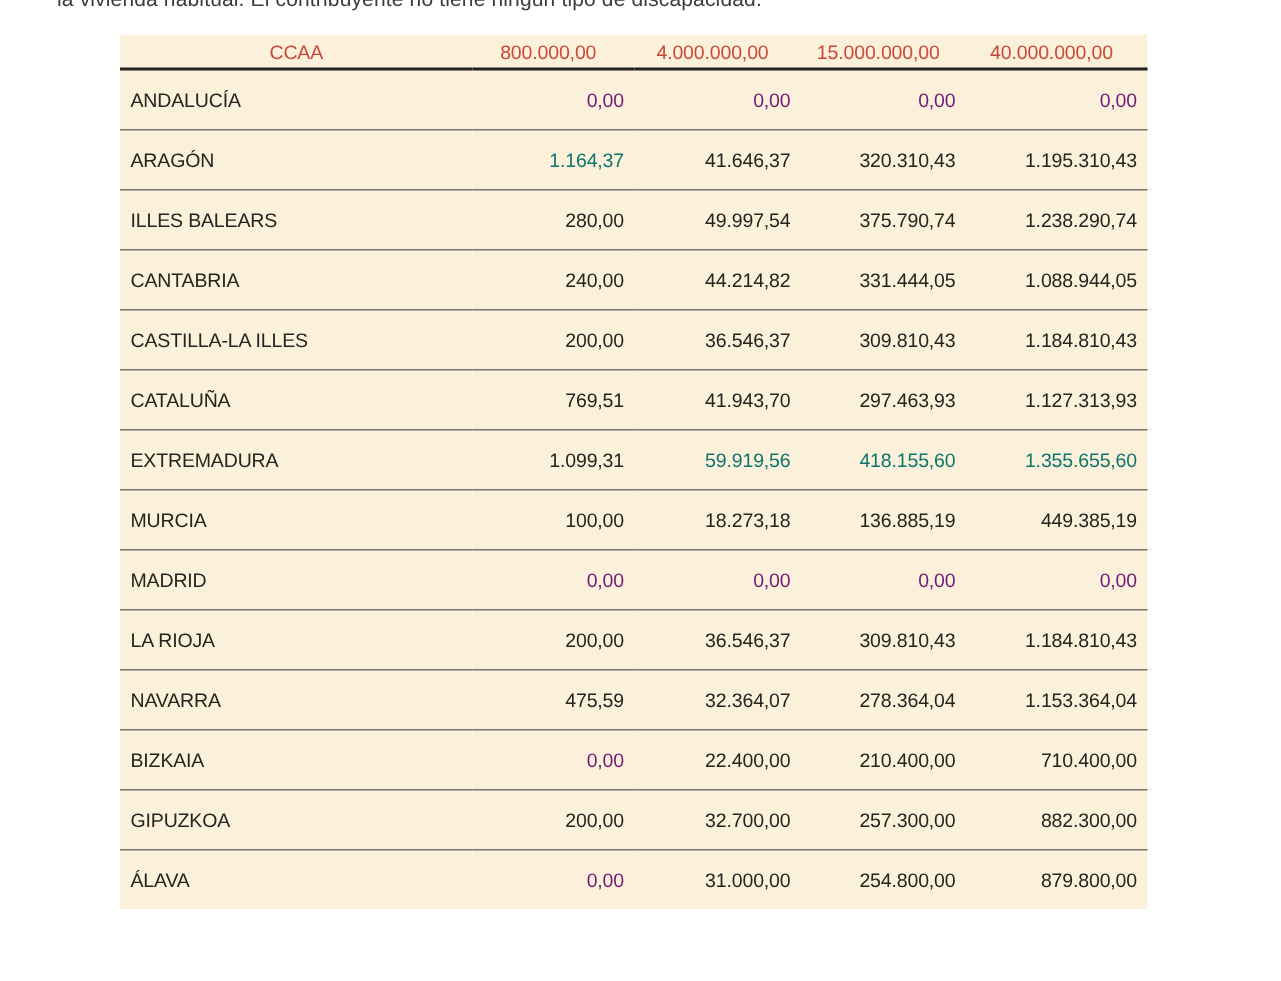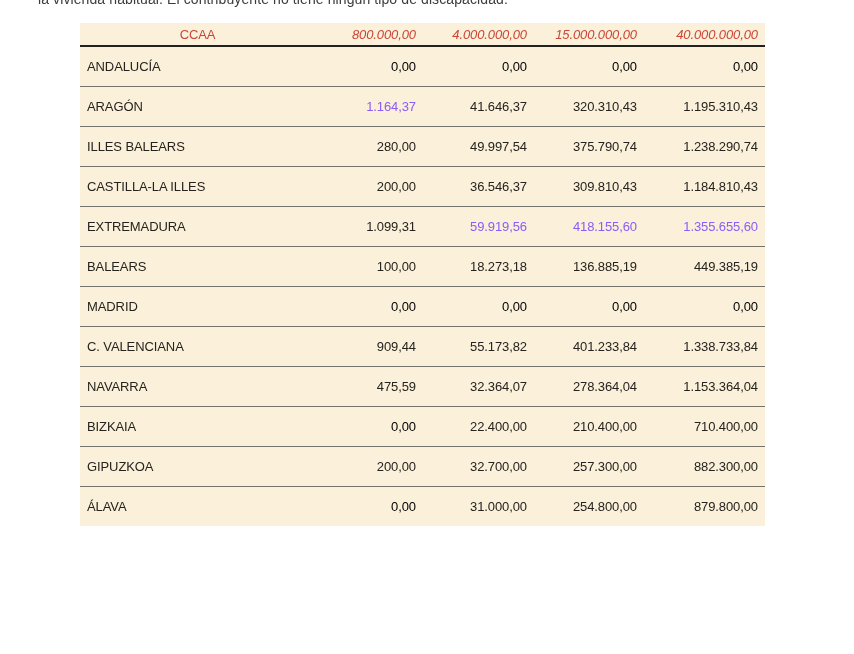--- a/index.html
+++ b/index.html
@@ -36,33 +36,33 @@
   }
   thead th {
     height: 23px;
     color: #c94638;
     font-weight: normal;
     border-bottom: 2px solid #21211e;
     vertical-align: middle;
     white-space: nowrap;
   }
   thead th.col-ccaa { text-align: center; }
-  thead th.col-num  { text-align: right; padding-right: 7px; font-style: italic; }
+  thead th.col-num  { text-align: center; padding-right: 7px; }
   tbody tr { height: 40px; border-bottom: 1px solid #73736b; }
   tbody tr:last-child { border-bottom: none; }
   tbody td { vertical-align: middle; white-space: nowrap; }
   td.ccaa-cell {
     text-align: left;
     padding-left: 7px;
     color: #26231f;
   }
   td.num-cell { text-align: right; padding-right: 7px; }
   td.num-cell.black { color: #26231f; }
-  td.num-cell.red   { color: #8b5cf6; }
-  td.num-cell.green { color: #000000; }
+  td.num-cell.red   { color: #0f766e; }
+  td.num-cell.green { color: #701a75; }
 </style>
 </head>
 <body>
 
 <div class="top-caption">la vivienda habitual. El contribuyente no tiene ningún tipo de discapacidad.</div>
 
 <div class="table-wrap">
   <table class="data-table">
     <colgroup>
       <col style="width:235px">
@@ -96,53 +96,67 @@
           <td class="num-cell black">1.195.310,43</td>
         </tr>
         <tr>
           <td class="ccaa-cell">ILLES BALEARS</td>
           <td class="num-cell black">280,00</td>
           <td class="num-cell black">49.997,54</td>
           <td class="num-cell black">375.790,74</td>
           <td class="num-cell black">1.238.290,74</td>
         </tr>
         <tr>
+          <td class="ccaa-cell">CANTABRIA</td>
+          <td class="num-cell black">240,00</td>
+          <td class="num-cell black">44.214,82</td>
+          <td class="num-cell black">331.444,05</td>
+          <td class="num-cell black">1.088.944,05</td>
+        </tr>
+        <tr>
           <td class="ccaa-cell">CASTILLA-LA ILLES</td>
           <td class="num-cell black">200,00</td>
           <td class="num-cell black">36.546,37</td>
           <td class="num-cell black">309.810,43</td>
           <td class="num-cell black">1.184.810,43</td>
+        </tr>
+        <tr>
+          <td class="ccaa-cell">CATALUÑA</td>
+          <td class="num-cell black">769,51</td>
+          <td class="num-cell black">41.943,70</td>
+          <td class="num-cell black">297.463,93</td>
+          <td class="num-cell black">1.127.313,93</td>
         </tr>
         <tr>
           <td class="ccaa-cell">EXTREMADURA</td>
           <td class="num-cell black">1.099,31</td>
           <td class="num-cell red">59.919,56</td>
           <td class="num-cell red">418.155,60</td>
           <td class="num-cell red">1.355.655,60</td>
         </tr>
         <tr>
-          <td class="ccaa-cell">BALEARS</td>
+          <td class="ccaa-cell">MURCIA</td>
           <td class="num-cell black">100,00</td>
           <td class="num-cell black">18.273,18</td>
           <td class="num-cell black">136.885,19</td>
           <td class="num-cell black">449.385,19</td>
         </tr>
         <tr>
           <td class="ccaa-cell">MADRID</td>
           <td class="num-cell green">0,00</td>
           <td class="num-cell green">0,00</td>
           <td class="num-cell green">0,00</td>
           <td class="num-cell green">0,00</td>
         </tr>
         <tr>
-          <td class="ccaa-cell">C. VALENCIANA</td>
-          <td class="num-cell black">909,44</td>
-          <td class="num-cell black">55.173,82</td>
-          <td class="num-cell black">401.233,84</td>
-          <td class="num-cell black">1.338.733,84</td>
+          <td class="ccaa-cell">LA RIOJA</td>
+          <td class="num-cell black">200,00</td>
+          <td class="num-cell black">36.546,37</td>
+          <td class="num-cell black">309.810,43</td>
+          <td class="num-cell black">1.184.810,43</td>
         </tr>
         <tr>
           <td class="ccaa-cell">NAVARRA</td>
           <td class="num-cell black">475,59</td>
           <td class="num-cell black">32.364,07</td>
           <td class="num-cell black">278.364,04</td>
           <td class="num-cell black">1.153.364,04</td>
         </tr>
         <tr>
           <td class="ccaa-cell">BIZKAIA</td>

